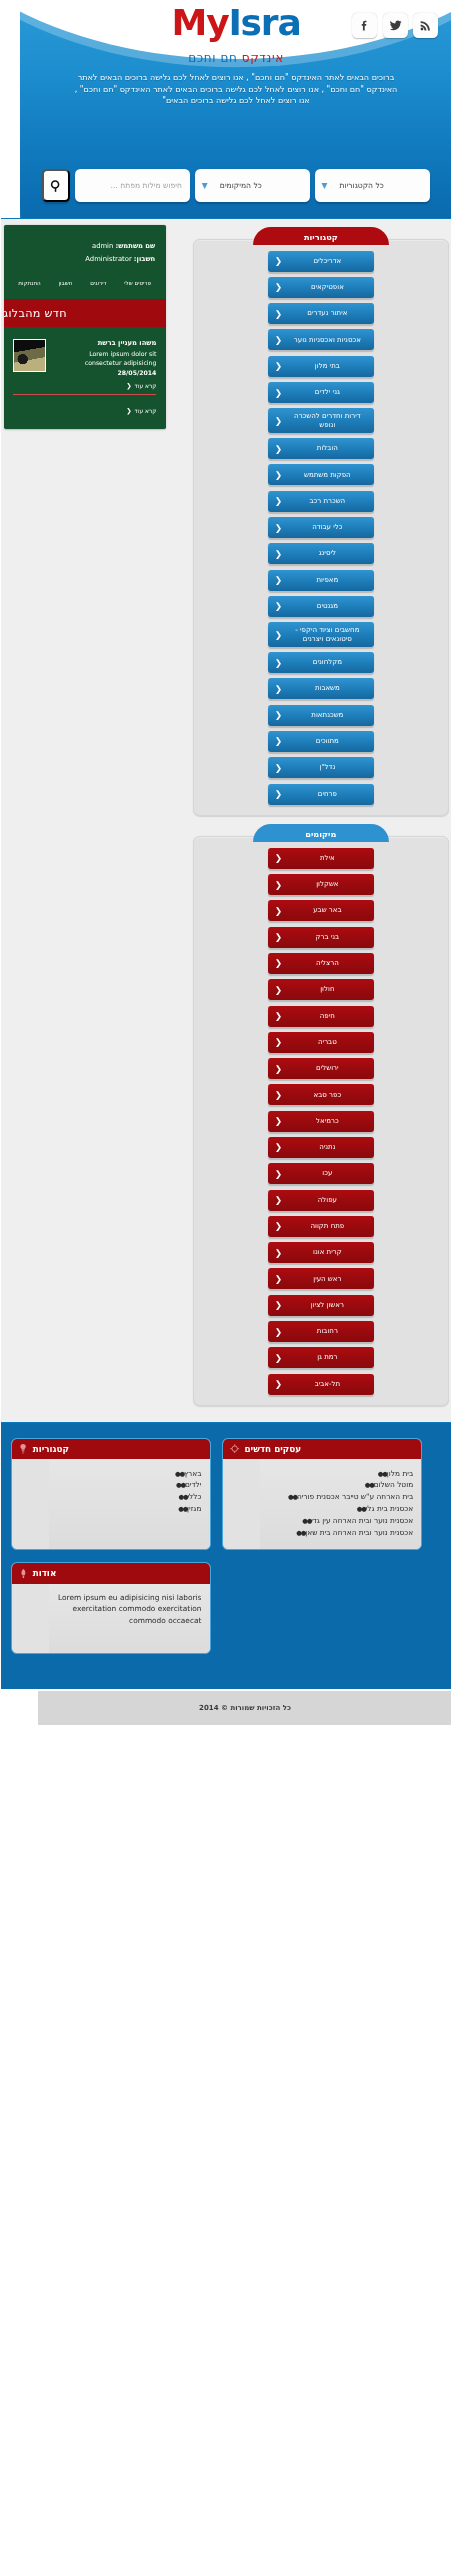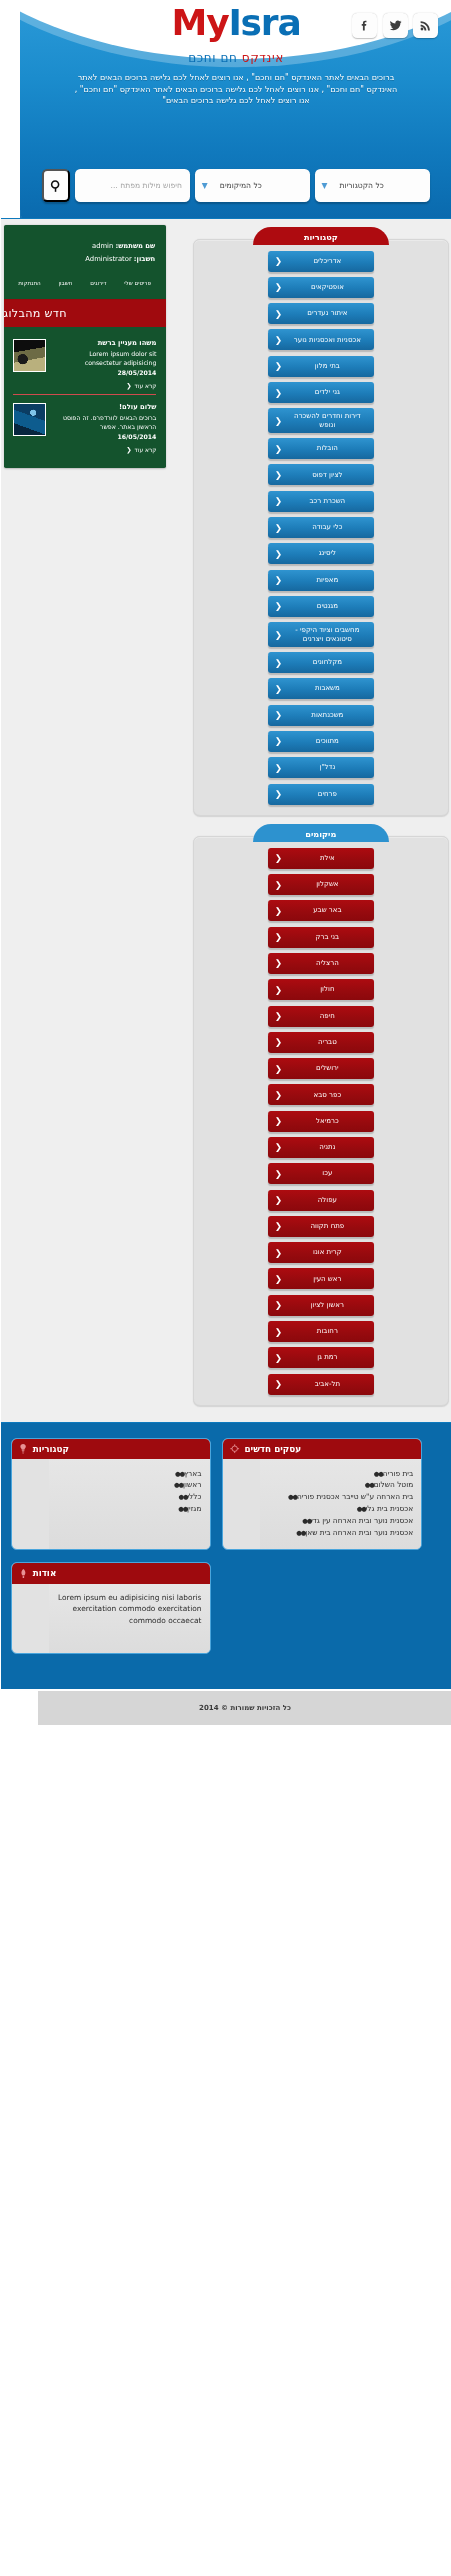--- a/index.html
+++ b/index.html
@@ -337,30 +337,20 @@
               <div class="blog-date">28/05/2014</div>
             </div>
           </div>
           <a class="readmore" href="#">
             <span>קרא עוד</span>
             <span class="ar">❮</span>
           </a>
         </div>
 
         <div class="blog-item">
-          <div class="blog-row">
-            <div class="blog-thumb">
-                <div class="thumb-b"></div>
-              </div>
-            <div class="blog-txt">
-              <div class="blog-title">שלום עולם!</div>
-              <div class="blog-ex he">ברוכים הבאים לוורדפרס. זה הפוסט הראשון באתר. אפשר</div>
-              <div class="blog-date">16/05/2014</div>
-            </div>
-          </div>
           <a class="readmore" href="#">
             <span>קרא עוד</span>
             <span class="ar">❮</span>
           </a>
         </div>
 
       </div>
     </div>
   </div>
 
@@ -395,21 +385,21 @@
           </a>
           <a class="tagbtn blue" href="#">
             <span>דירות וחדרים להשכרה ונופש</span>
             <span class="ar">❮</span>
           </a>
           <a class="tagbtn blue" href="#">
             <span>הובלות</span>
             <span class="ar">❮</span>
           </a>
           <a class="tagbtn blue" href="#">
-            <span>לציון דפוס</span>
+            <span>הפקות משתמש</span>
             <span class="ar">❮</span>
           </a>
           <a class="tagbtn blue" href="#">
             <span>השכרת רכב</span>
             <span class="ar">❮</span>
           </a>
           <a class="tagbtn blue" href="#">
             <span>כלי עבודה</span>
             <span class="ar">❮</span>
           </a>
@@ -560,21 +550,21 @@
             <rect x="4.4" y="12" width="5.2" height="1.6" rx=".6"></rect>
             <rect x="4.8" y="14.4" width="4.4" height="1.6" rx=".6"></rect>
             <rect x="5.6" y="16.6" width="2.8" height="1.4" rx=".6"></rect>
           </svg>
         </span>
         <span>קטגוריות</span>
       </div>
       <div class="widget-body">
         <ul id="fw0-list">
             <li><span>בארץ</span><span class="bullet">●● </span></li>
-            <li><span>ראשון</span><span class="bullet">●● </span></li>
+            <li><span>ילדים</span><span class="bullet">●● </span></li>
             <li><span>כללי</span><span class="bullet">●● </span></li>
             <li><span>מגזין</span><span class="bullet">●● </span></li>
           </ul>
       </div>
     </div>
 
     <div class="widget">
       <div class="widget-head">
         <span class="wicon">
           <svg width="9.4" height="9.4" viewBox="0 0 18 18" fill="none" stroke="#e79295" stroke-width="1.7" aria-hidden="true">
@@ -582,21 +572,21 @@
             <line x1="9" y1="0.6" x2="9" y2="4"></line>
             <line x1="9" y1="14" x2="9" y2="17.4"></line>
             <line x1="0.6" y1="9" x2="4" y2="9"></line>
             <line x1="14" y1="9" x2="17.4" y2="9"></line>
           </svg>
         </span>
         <span>עסקים חדשים</span>
       </div>
       <div class="widget-body">
         <ul id="fw1-list">
-            <li><span>בית פוריה</span><span class="bullet">●● </span></li>
+            <li><span>בית מלון</span><span class="bullet">●● </span></li>
             <li><span>מוטל השלום</span><span class="bullet">●● </span></li>
             <li><span>בית הארחה ע"ש טייבר אכסנית פוריה</span><span class="bullet">●● </span></li>
             <li><span>אכסנית בית גלי</span><span class="bullet">●● </span></li>
             <li><span>אכסנית נוער ובית הארחה עין גדי</span><span class="bullet">●● </span></li>
             <li><span>אכסנית נוער ובית הארחה בית שאן</span><span class="bullet">●● </span></li>
           </ul>
       </div>
     </div>
 
     <div class="widget">

